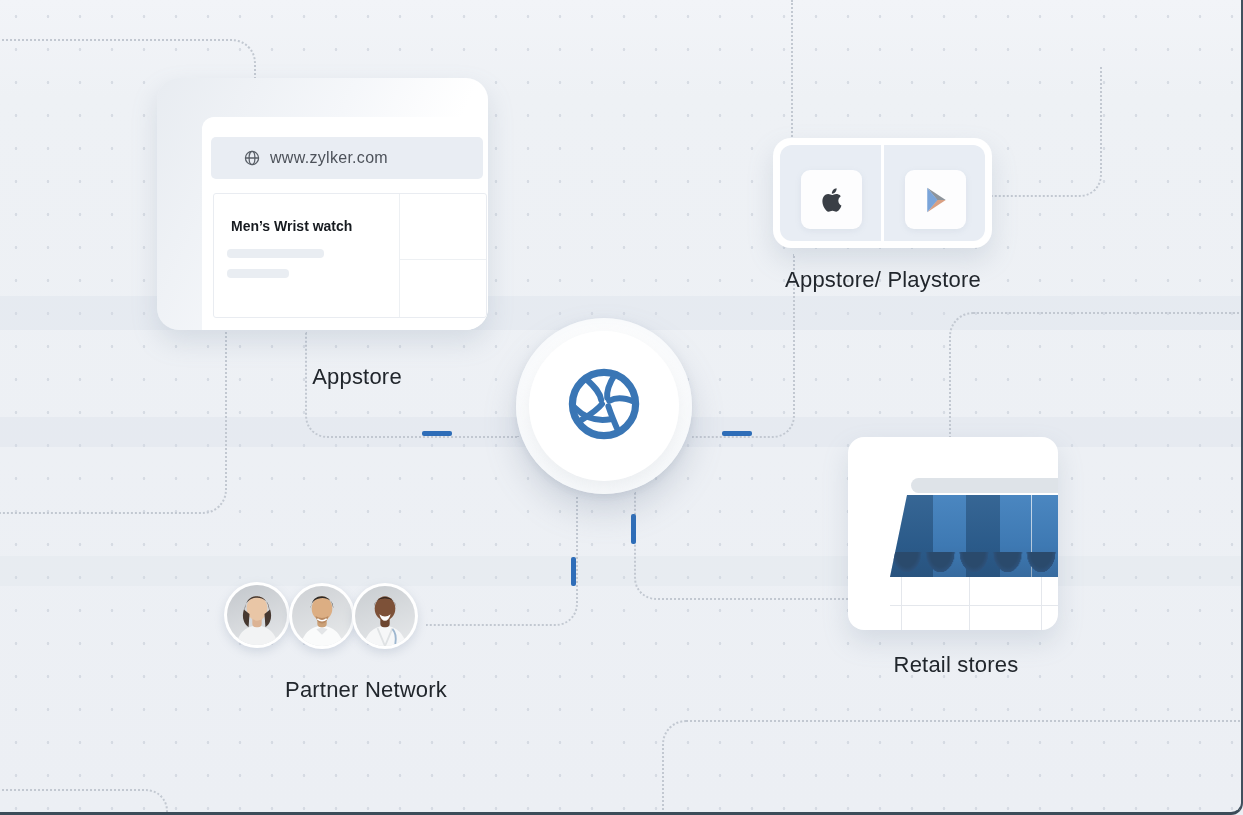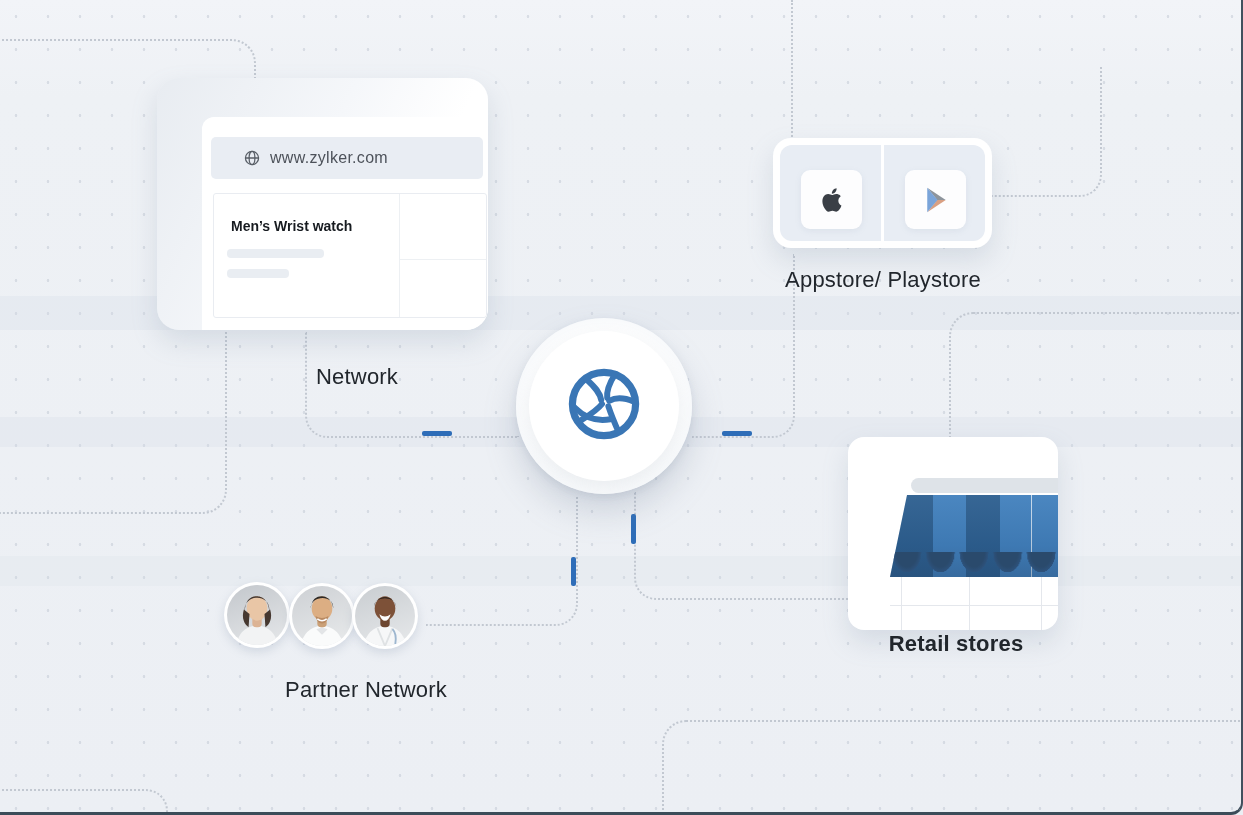--- a/index.html
+++ b/index.html
@@ -121,21 +121,21 @@
       </div>
       <div class="product" style="left:11px;top:76px;">
         <div class="prod-title">Men’s Wrist watch</div>
         <div class="ph-bar" style="left:13px;top:55px;width:97px;"></div>
         <div class="ph-bar" style="left:13px;top:75px;width:62px;"></div>
         <div class="vdiv"></div>
         <div class="hdiv"></div>
       </div>
     </div>
   </div>
-  <div class="lbl" style="left:357px;top:364px;">Network</div>
+  <div class="lbl" style="left:357px;top:364px;">Appstore</div>
 
   <div class="card appstore-card" style="border-radius:18px;">
     <div class="appstore-inner">
       <div class="appstore-split"></div>
       <div class="tile" style="left:21px;">
         <span style="display:flex;">
           <svg width="30" height="30" viewBox="0 0 24 24" fill="#3a3f46">
             <path d="M17.05 12.54c-.03-2.36 1.93-3.49 2.02-3.55-1.1-1.61-2.81-1.83-3.42-1.85-1.45-.15-2.84.86-3.58.86-.74 0-1.88-.84-3.09-.82-1.59.02-3.06.93-3.88 2.36-1.66 2.87-.42 7.12 1.19 9.45.79 1.14 1.73 2.42 2.96 2.37 1.19-.05 1.64-.77 3.08-.77 1.44 0 1.84.77 3.1.75 1.28-.02 2.09-1.16 2.87-2.3.9-1.32 1.27-2.6 1.29-2.67-.03-.01-2.47-.95-2.5-3.83zM14.7 5.6c.66-.8 1.1-1.9.98-3.01-.95.04-2.1.63-2.78 1.43-.61.7-1.14 1.83-1 2.9 1.06.08 2.14-.53 2.8-1.32z"></path>
           </svg>
         </span>
@@ -166,21 +166,21 @@
         </div>
         <div class="awn-shade"></div>
         <div class="scallops"></div>
       </div>
       <div class="wall-line" style="left:53px;top:140px;width:1px;bottom:0;"></div>
       <div class="wall-line" style="left:121px;top:140px;width:1px;bottom:0;"></div>
       <div class="wall-line" style="left:193px;top:140px;width:1px;bottom:0;"></div>
       <div class="wall-line" style="left:42px;right:0;top:168px;height:1px;"></div>
     </div>
   </div>
-  <div class="lbl" style="left:956px;top:631px;font-weight:bold;">Retail stores</div>
+  <div class="lbl" style="left:956px;top:652px;">Retail stores</div>
 
   <div class="avatar" style="left:224px;top:582px;z-index:7;">
     <div class="avatar-ph" style="background:linear-gradient(160deg,#c3c7cc,#e6e8ea);">
       <svg width="60" height="60" viewBox="0 0 64 64">
         <path d="M10 64 Q13 45 32 43 Q51 45 54 64 Z" fill="#f2f3f4"></path>
         <rect x="27" y="33" width="10" height="12" rx="4" fill="#dcb394"></rect>
         <ellipse cx="32" cy="25" rx="11" ry="13" fill="#e9c6a6"></ellipse>
         <path d="M19 29 C16 9 48 8 45 29 C45 15 36 12 32 12 C25 12 19 16 19 29 Z" fill="#463830"></path>
         <path d="M18 26 C15 36 19 42 23 45 L24 31 Z" fill="#463830"></path>
         <path d="M46 26 C49 36 45 42 41 45 L40 31 Z" fill="#463830"></path>

